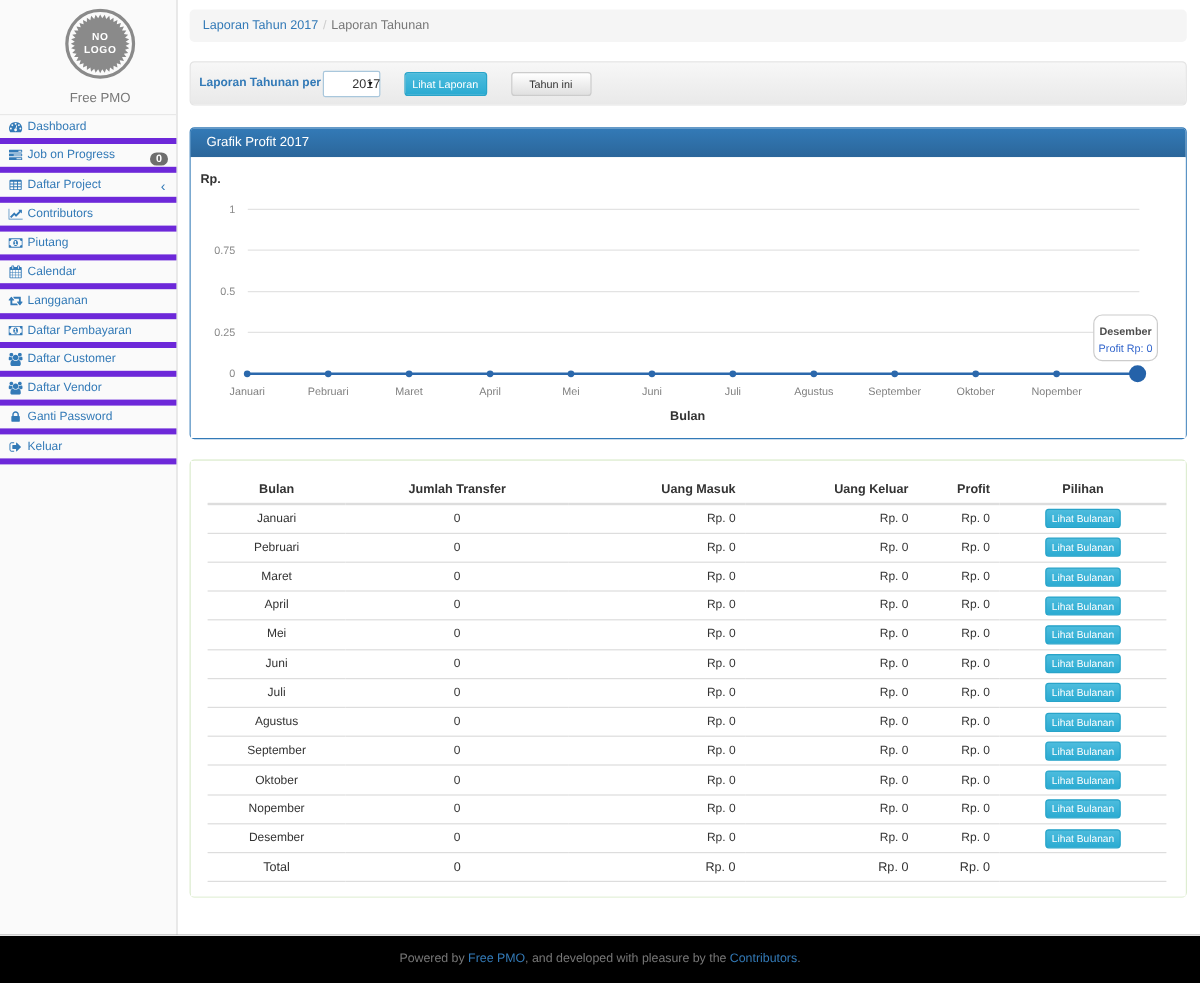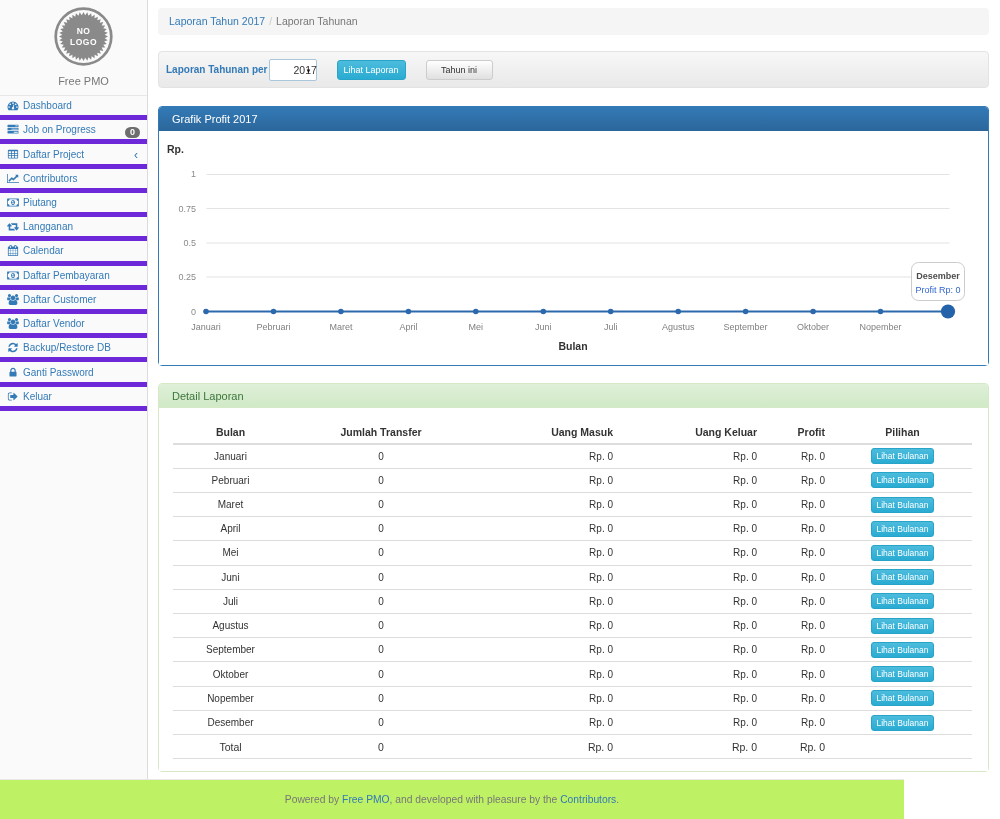--- a/index.html
+++ b/index.html
@@ -32,21 +32,21 @@
 .panel-success .ph { background:linear-gradient(to bottom,#dff0d8 0,#d0e9c6 100%); color:#3c763d; height:24px; line-height:24px; padding:0 13px; font-size:11px; border-radius:3px 3px 0 0; border-bottom:1px solid #d6e9c6; }
 .pbody { background:#fff; }
 .pbody-table { padding:13px 14px 12px; }
 table.tbl { width:799px; border-collapse:collapse; font-size:10px; table-layout:fixed; }
 table.tbl th { font-weight:bold; font-size:10.5px; border-bottom:2px solid #ddd; height:23px; padding:0 8px; }
 table.tbl td { border-top:1px solid #ddd; height:24.23px; padding:0 8px; }
 table.tbl tr.total td { border-bottom:1px solid #ddd; }
 .c { text-align:center; } .r { text-align:right; } .b { font-weight:normal; font-size:10.5px; }
 th.r { text-align:right; } th.c { text-align:center; }
 .btn-xs { display:inline-block; background:linear-gradient(to bottom,#4dbcdd 0,#2aabd2 100%); border:1px solid #28a4c9; color:#fff; font-size:8.5px; border-radius:3px; padding:0 4.5px; line-height:14px; }
-.footer { position:absolute; left:0; top:779px; width:904px; height:41px; background:#bef264; border-top:1px solid #e7e7e7; text-align:center; padding-top:14px; font-size:10.3px; color:#777; }
+.footer { position:absolute; left:0; top:779px; width:1000px; height:41px; background:#000000; border-top:1px solid #e7e7e7; text-align:center; padding-top:14px; font-size:10.3px; color:#777; }
 </style></head>
 <body>
 <div class="sidebar">
   <div class="logo-wrap"><svg width="59" height="59" viewBox="0 0 59 59">
         <circle cx="29.5" cy="29.5" r="27.8" fill="none" stroke="#8a8a8a" stroke-width="2.7"></circle>
         <polygon points="29.5,5.0 31.2,8.3 33.3,5.3 34.5,8.8 37.1,6.2 37.7,9.8 40.6,7.7 40.6,11.3 43.9,9.7 43.3,13.3 46.8,12.2 45.7,15.7 49.3,15.1 47.7,18.4 51.3,18.4 49.2,21.3 52.8,21.9 50.2,24.5 53.7,25.7 50.7,27.8 54.0,29.5 50.7,31.2 53.7,33.3 50.2,34.5 52.8,37.1 49.2,37.7 51.3,40.6 47.7,40.6 49.3,43.9 45.7,43.3 46.8,46.8 43.3,45.7 43.9,49.3 40.6,47.7 40.6,51.3 37.7,49.2 37.1,52.8 34.5,50.2 33.3,53.7 31.2,50.7 29.5,54.0 27.8,50.7 25.7,53.7 24.5,50.2 21.9,52.8 21.3,49.2 18.4,51.3 18.4,47.7 15.1,49.3 15.7,45.7 12.2,46.8 13.3,43.3 9.7,43.9 11.3,40.6 7.7,40.6 9.8,37.7 6.2,37.1 8.8,34.5 5.3,33.3 8.3,31.2 5.0,29.5 8.3,27.8 5.3,25.7 8.8,24.5 6.2,21.9 9.8,21.3 7.7,18.4 11.3,18.4 9.7,15.1 13.3,15.7 12.2,12.2 15.7,13.3 15.1,9.7 18.4,11.3 18.4,7.7 21.3,9.8 21.9,6.2 24.5,8.8 25.7,5.3 27.8,8.3" fill="#8a8a8a"></polygon>
         <text x="29.5" y="26.5" text-anchor="middle" font-size="8.5" font-weight="bold" letter-spacing="0.5" fill="#fff">NO</text>
         <text x="29.5" y="37.5" text-anchor="middle" font-size="8.5" font-weight="bold" letter-spacing="0.5" fill="#fff">LOGO</text>
       </svg><div class="brand">Free PMO</div></div>
   <ul class="menu">
@@ -107,47 +107,47 @@
             <g transform="translate(0,1280) scale(1,-1)">
               <path fill="#337ab7" d="M768 384h384v96h-128v448h-114l-148 -137l77 -80q42 37 55 57h2v-288h-128v-96zM1280 640q0 -70 -21 -142t-59.5 -134t-101.5 -101t-138 -39t-138 39t-101.5 101t-59.5 134t-21 142t21 142t59.5 134t101.5 101t138 39t138 -39t101.5 -101t59.5 -134t21 -142zM1792 384
 v512q-106 0 -181 75t-75 181h-1152q0 -106 -75 -181t-181 -75v-512q106 0 181 -75t75 -181h1152q0 106 75 181t181 75zM1920 1216v-1152q0 -26 -19 -45t-45 -19h-1792q-26 0 -45 19t-19 45v1152q0 26 19 45t45 19h1792q26 0 45 -19t19 -45z"></path>
             </g>
           </svg>
           <span class="mt">Piutang</span>
         </a>
       </li>
 <li>
         <a>
-          <svg class="mi" style="width:12px;height:11px" viewBox="0 -256 1920 1792" preserveAspectRatio="xMidYMid meet">
-            <g transform="translate(0,1280) scale(1,-1)">
-              <path fill="#337ab7" d="M1280 32q0 -13 -9.5 -22.5t-22.5 -9.5h-960q-8 0 -13.5 2t-9 7t-5.5 8t-3 11.5t-1 11.5v13v11v160v416h-192q-26 0 -45 19t-19 45q0 24 15 41l320 384q19 22 49 22t49 -22l320 -384q15 -17 15 -41q0 -26 -19 -45t-45 -19h-192v-384h576q16 0 25 -11l160 -192q7 -10 7 -21
-zM1920 448q0 -24 -15 -41l-320 -384q-20 -23 -49 -23t-49 23l-320 384q-15 17 -15 41q0 26 19 45t45 19h192v384h-576q-16 0 -25 12l-160 192q-7 9 -7 20q0 13 9.5 22.5t22.5 9.5h960q8 0 13.5 -2t9 -7t5.5 -8t3 -11.5t1 -11.5v-13v-11v-160v-416h192q26 0 45 -19t19 -45z
-"></path>
-            </g>
-          </svg>
-          <span class="mt">Langganan</span>
-        </a>
-      </li>
-<li>
-        <a>
           <svg class="mi" style="width:12px;height:11px" viewBox="0 -256 1664 1792" preserveAspectRatio="xMidYMid meet">
             <g transform="translate(0,1280) scale(1,-1)">
               <path fill="#337ab7" d="M128 -128h288v288h-288v-288zM480 -128h320v288h-320v-288zM128 224h288v320h-288v-320zM480 224h320v320h-320v-320zM128 608h288v288h-288v-288zM864 -128h320v288h-320v-288zM480 608h320v288h-320v-288zM1248 -128h288v288h-288v-288zM864 224h320v320h-320v-320z
 M512 1088v288q0 13 -9.5 22.5t-22.5 9.5h-64q-13 0 -22.5 -9.5t-9.5 -22.5v-288q0 -13 9.5 -22.5t22.5 -9.5h64q13 0 22.5 9.5t9.5 22.5zM1248 224h288v320h-288v-320zM864 608h320v288h-320v-288zM1248 608h288v288h-288v-288zM1280 1088v288q0 13 -9.5 22.5t-22.5 9.5h-64
 q-13 0 -22.5 -9.5t-9.5 -22.5v-288q0 -13 9.5 -22.5t22.5 -9.5h64q13 0 22.5 9.5t9.5 22.5zM1664 1152v-1280q0 -52 -38 -90t-90 -38h-1408q-52 0 -90 38t-38 90v1280q0 52 38 90t90 38h128v96q0 66 47 113t113 47h64q66 0 113 -47t47 -113v-96h384v96q0 66 47 113t113 47
 h64q66 0 113 -47t47 -113v-96h128q52 0 90 -38t38 -90z"></path>
             </g>
           </svg>
           <span class="mt">Calendar</span>
         </a>
       </li>
 <li>
         <a>
           <svg class="mi" style="width:12px;height:11px" viewBox="0 -256 1920 1792" preserveAspectRatio="xMidYMid meet">
             <g transform="translate(0,1280) scale(1,-1)">
+              <path fill="#337ab7" d="M1280 32q0 -13 -9.5 -22.5t-22.5 -9.5h-960q-8 0 -13.5 2t-9 7t-5.5 8t-3 11.5t-1 11.5v13v11v160v416h-192q-26 0 -45 19t-19 45q0 24 15 41l320 384q19 22 49 22t49 -22l320 -384q15 -17 15 -41q0 -26 -19 -45t-45 -19h-192v-384h576q16 0 25 -11l160 -192q7 -10 7 -21
+zM1920 448q0 -24 -15 -41l-320 -384q-20 -23 -49 -23t-49 23l-320 384q-15 17 -15 41q0 26 19 45t45 19h192v384h-576q-16 0 -25 12l-160 192q-7 9 -7 20q0 13 9.5 22.5t22.5 9.5h960q8 0 13.5 -2t9 -7t5.5 -8t3 -11.5t1 -11.5v-13v-11v-160v-416h192q26 0 45 -19t19 -45z
+"></path>
+            </g>
+          </svg>
+          <span class="mt">Langganan</span>
+        </a>
+      </li>
+<li>
+        <a>
+          <svg class="mi" style="width:12px;height:11px" viewBox="0 -256 1920 1792" preserveAspectRatio="xMidYMid meet">
+            <g transform="translate(0,1280) scale(1,-1)">
               <path fill="#337ab7" d="M768 384h384v96h-128v448h-114l-148 -137l77 -80q42 37 55 57h2v-288h-128v-96zM1280 640q0 -70 -21 -142t-59.5 -134t-101.5 -101t-138 -39t-138 39t-101.5 101t-59.5 134t-21 142t21 142t59.5 134t101.5 101t138 39t138 -39t101.5 -101t59.5 -134t21 -142zM1792 384
 v512q-106 0 -181 75t-75 181h-1152q0 -106 -75 -181t-181 -75v-512q106 0 181 -75t75 -181h1152q0 106 75 181t181 75zM1920 1216v-1152q0 -26 -19 -45t-45 -19h-1792q-26 0 -45 19t-19 45v1152q0 26 19 45t45 19h1792q26 0 45 -19t19 -45z"></path>
             </g>
           </svg>
           <span class="mt">Daftar Pembayaran</span>
         </a>
       </li>
 <li>
         <a>
           <svg class="mi" style="width:12px;height:11px" viewBox="0 -256 1920 1792" preserveAspectRatio="xMidYMid meet">
@@ -165,32 +165,20 @@
         <a>
           <svg class="mi" style="width:12px;height:11px" viewBox="0 -256 1920 1792" preserveAspectRatio="xMidYMid meet">
             <g transform="translate(0,1280) scale(1,-1)">
               <path fill="#337ab7" d="M593 640q-162 -5 -265 -128h-134q-82 0 -138 40.5t-56 118.5q0 353 124 353q6 0 43.5 -21t97.5 -42.5t119 -21.5q67 0 133 23q-5 -37 -5 -66q0 -139 81 -256zM1664 3q0 -120 -73 -189.5t-194 -69.5h-874q-121 0 -194 69.5t-73 189.5q0 53 3.5 103.5t14 109t26.5 108.5
 t43 97.5t62 81t85.5 53.5t111.5 20q10 0 43 -21.5t73 -48t107 -48t135 -21.5t135 21.5t107 48t73 48t43 21.5q61 0 111.5 -20t85.5 -53.5t62 -81t43 -97.5t26.5 -108.5t14 -109t3.5 -103.5zM640 1280q0 -106 -75 -181t-181 -75t-181 75t-75 181t75 181t181 75t181 -75
 t75 -181zM1344 896q0 -159 -112.5 -271.5t-271.5 -112.5t-271.5 112.5t-112.5 271.5t112.5 271.5t271.5 112.5t271.5 -112.5t112.5 -271.5zM1920 671q0 -78 -56 -118.5t-138 -40.5h-134q-103 123 -265 128q81 117 81 256q0 29 -5 66q66 -23 133 -23q59 0 119 21.5t97.5 42.5
 t43.5 21q124 0 124 -353zM1792 1280q0 -106 -75 -181t-181 -75t-181 75t-75 181t75 181t181 75t181 -75t75 -181z"></path>
             </g>
           </svg>
           <span class="mt">Daftar Vendor</span>
-        </a>
-      </li>
-<li>
-        <a>
-          <svg class="mi" style="width:12px;height:11px" viewBox="0 -256 1536 1792" preserveAspectRatio="xMidYMid meet">
-            <g transform="translate(0,1280) scale(1,-1)">
-              <path fill="#337ab7" d="M1511 480q0 -5 -1 -7q-64 -268 -268 -434.5t-478 -166.5q-146 0 -282.5 55t-243.5 157l-129 -129q-19 -19 -45 -19t-45 19t-19 45v448q0 26 19 45t45 19h448q26 0 45 -19t19 -45t-19 -45l-137 -137q71 -66 161 -102t187 -36q134 0 250 65t186 179q11 17 53 117
-q8 23 30 23h192q13 0 22.5 -9.5t9.5 -22.5zM1536 1280v-448q0 -26 -19 -45t-45 -19h-448q-26 0 -45 19t-19 45t19 45l138 138q-148 137 -349 137q-134 0 -250 -65t-186 -179q-11 -17 -53 -117q-8 -23 -30 -23h-199q-13 0 -22.5 9.5t-9.5 22.5v7q65 268 270 434.5t480 166.5
-q146 0 284 -55.5t245 -156.5l130 129q19 19 45 19t45 -19t19 -45z"></path>
-            </g>
-          </svg>
-          <span class="mt">Backup/Restore DB</span>
         </a>
       </li>
 <li>
         <a>
           <svg class="mi" style="width:12px;height:11px" viewBox="0 -256 1152 1792" preserveAspectRatio="xMidYMid meet">
             <g transform="translate(0,1280) scale(1,-1)">
               <path fill="#337ab7" d="M320 768h512v192q0 106 -75 181t-181 75t-181 -75t-75 -181v-192zM1152 672v-576q0 -40 -28 -68t-68 -28h-960q-40 0 -68 28t-28 68v576q0 40 28 68t68 28h32v192q0 184 132 316t316 132t316 -132t132 -316v-192h32q40 0 68 -28t28 -68z"></path>
             </g>
           </svg>
           <span class="mt">Ganti Password</span>
@@ -257,21 +245,20 @@
           <text x="654.1" y="198.5" text-anchor="middle" font-size="9" fill="#808080">Oktober</text>
           <text x="721.5" y="198.5" text-anchor="middle" font-size="9" fill="#808080">Nopember</text>
           <text x="414" y="219" text-anchor="middle" font-size="10.5" font-weight="bold" fill="#333">Bulan</text>
           <rect x="752.5" y="131.5" width="53" height="38" rx="7" fill="#ffffff" stroke="#cccccc" stroke-width="1"></rect>
           <text x="779" y="148" text-anchor="middle" font-size="9" font-weight="bold" fill="#4d4d4d">Desember</text>
           <text x="779" y="162" text-anchor="middle" font-size="9" fill="#3366cc">Profit Rp: 0</text>
         </svg>
       </div>
   </div>
   <div class="panel panel-success">
-    <div class="ph">Detail Laporan</div>
     <div class="pbody pbody-table">
       <table class="tbl">
         <colgroup>
             <col style="width:115px">
             <col style="width:186px">
             <col style="width:147px">
             <col style="width:144px">
             <col style="width:68px">
             <col style="width:139px">
           </colgroup>

